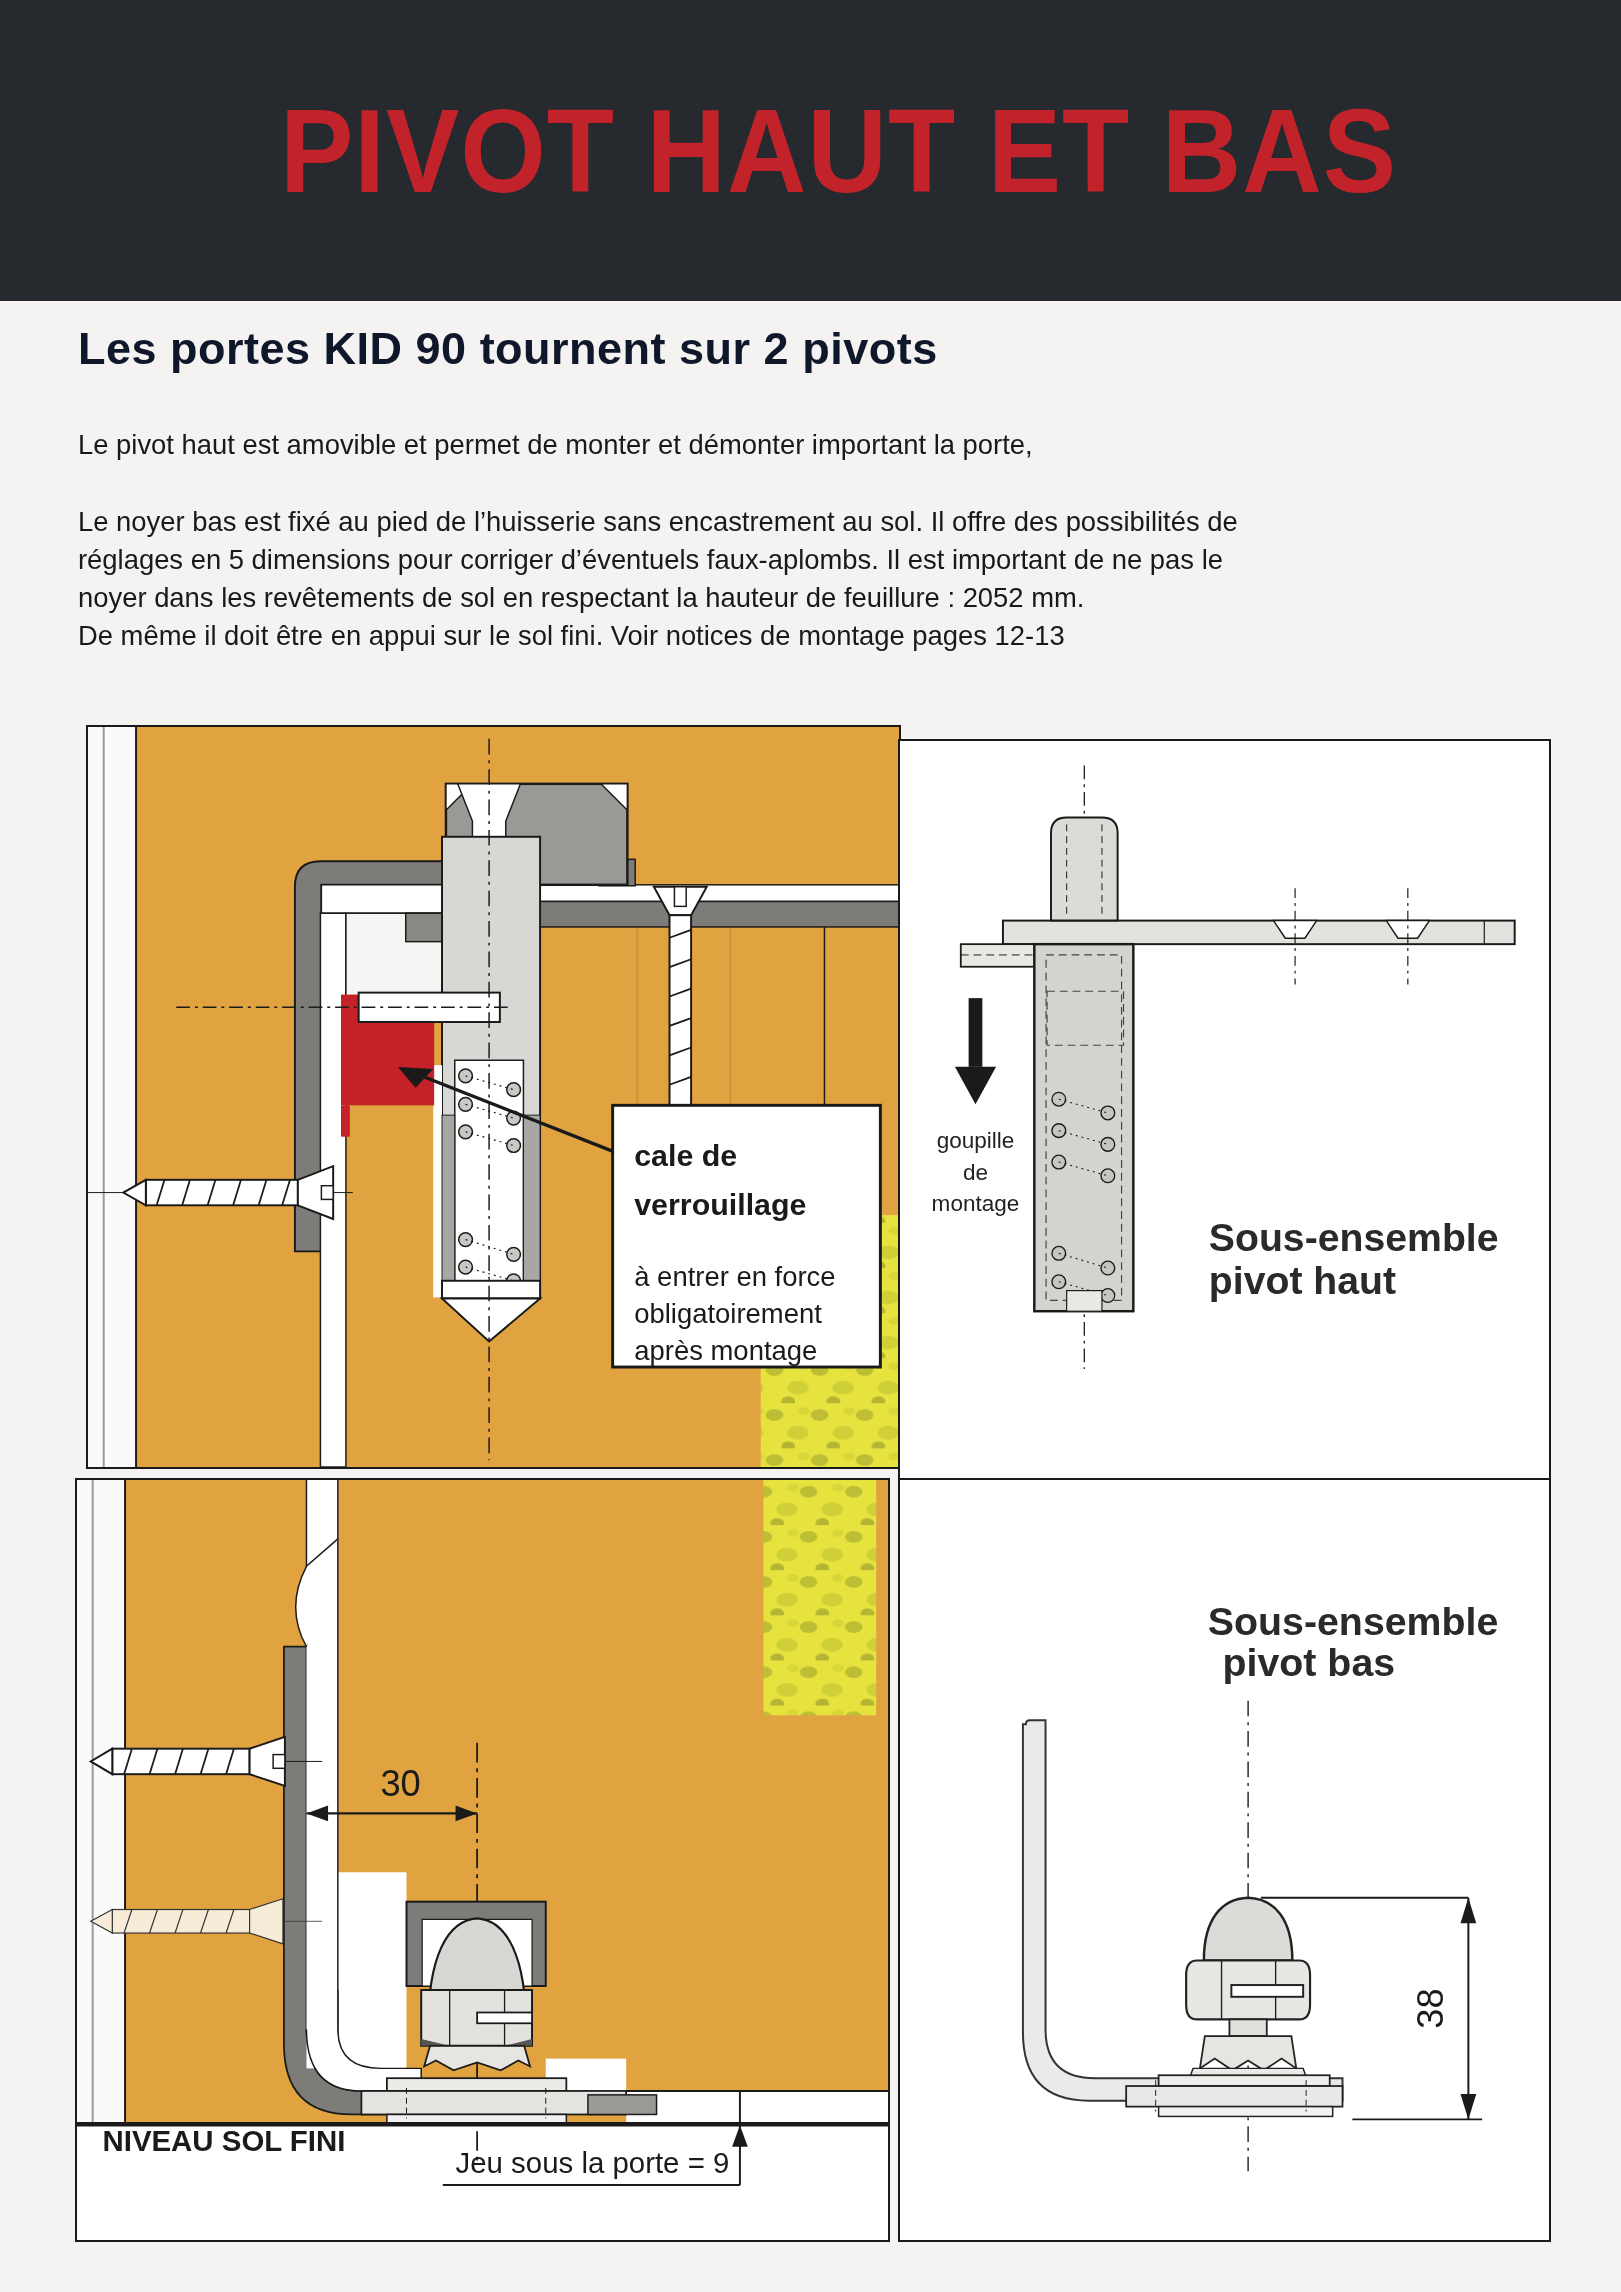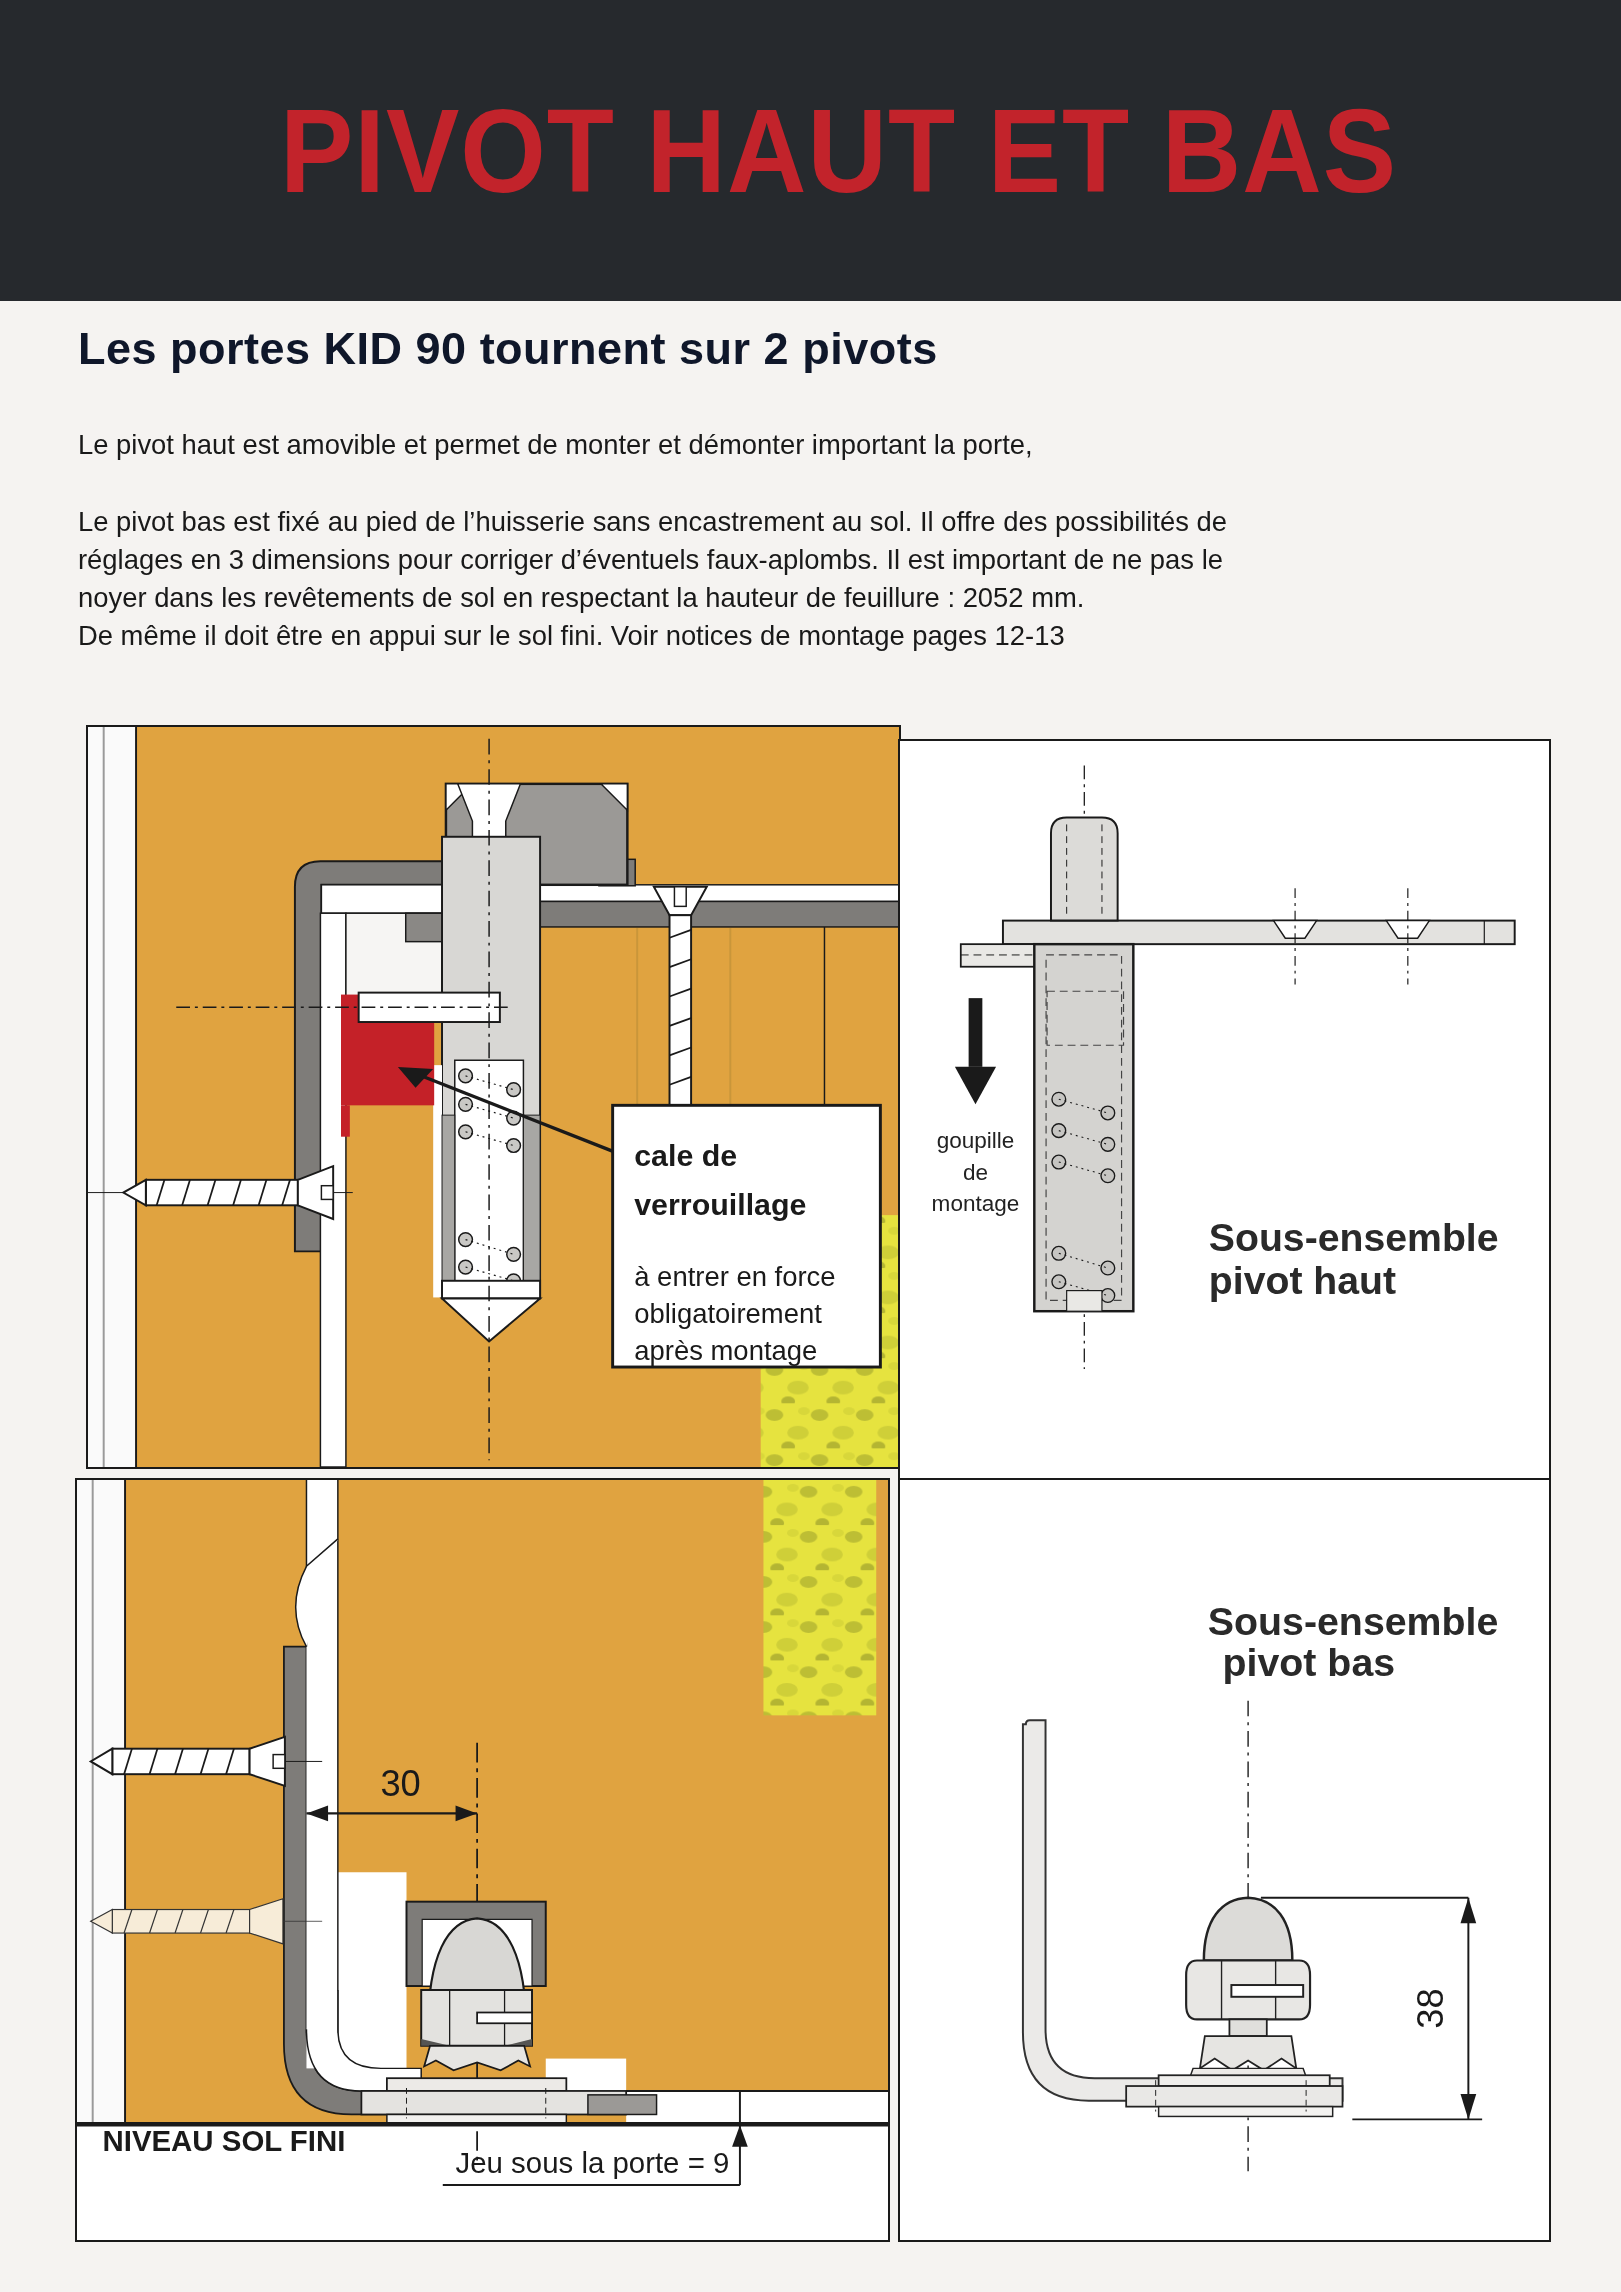--- a/index.html
+++ b/index.html
@@ -38,22 +38,22 @@
 <body>
 
 <header class="masthead">
   <h1>PIVOT HAUT ET BAS</h1>
 </header>
 
 <section class="intro">
   <h2>Les portes KID 90 tournent sur 2 pivots</h2>
   <div class="p1">Le pivot haut est amovible et permet de monter et démonter important la porte,</div>
   <div class="p2">
-    <div>Le pivot bas est fixé au pied de l’huisserie sans encastrement au sol. Il offre des possibilités de</div>
-    <div>réglages en 3 dimensions pour corriger d’éventuels faux-aplombs. Il est important de ne pas le</div>
+    <div>Le noyer bas est fixé au pied de l’huisserie sans encastrement au sol. Il offre des possibilités de</div>
+    <div>réglages en 5 dimensions pour corriger d’éventuels faux-aplombs. Il est important de ne pas le</div>
     <div>noyer dans les revêtements de sol en respectant la hauteur de feuillure : 2052 mm.</div>
     <div>De même il doit être en appui sur le sol fini. Voir notices de montage pages 12-13</div>
   </div>
 </section>
 
 <div class="panel" id="panel-tl">
 <svg viewBox="0 0 827 755" preserveAspectRatio="none">
   <defs>
     <pattern id="mottleA" patternUnits="userSpaceOnUse" width="46" height="46">
       <rect width="46" height="46" fill="#e6e33f"></rect>

